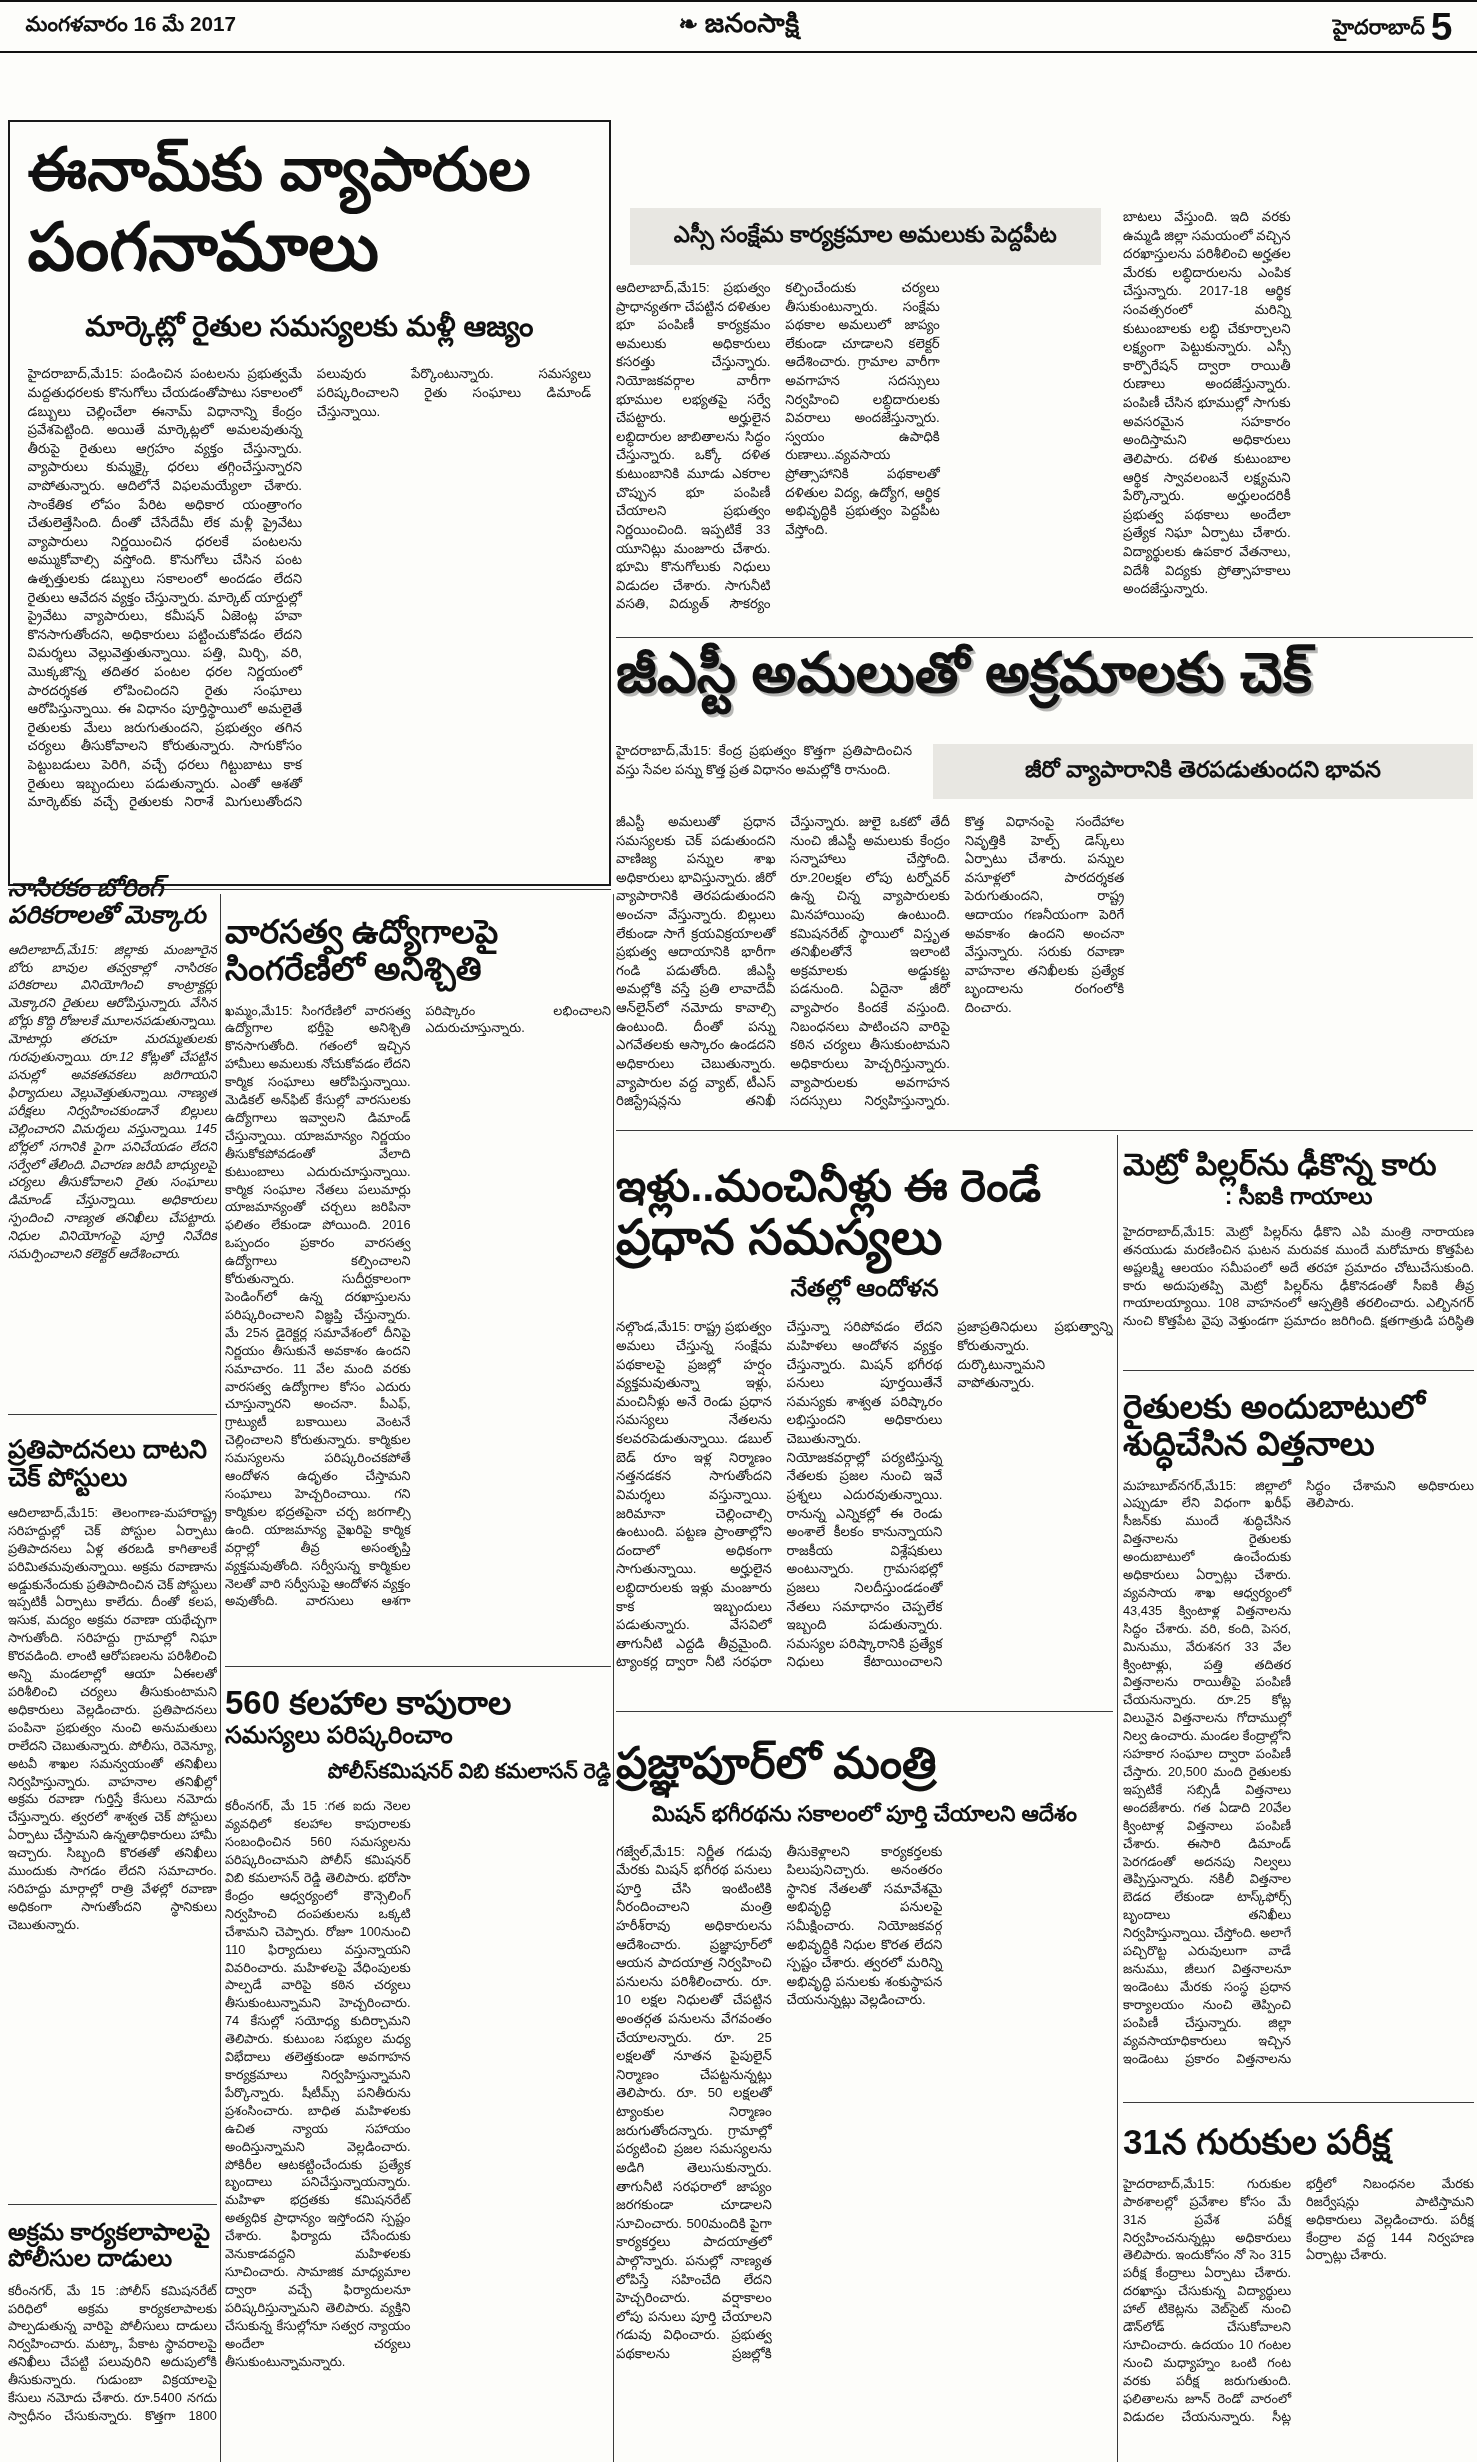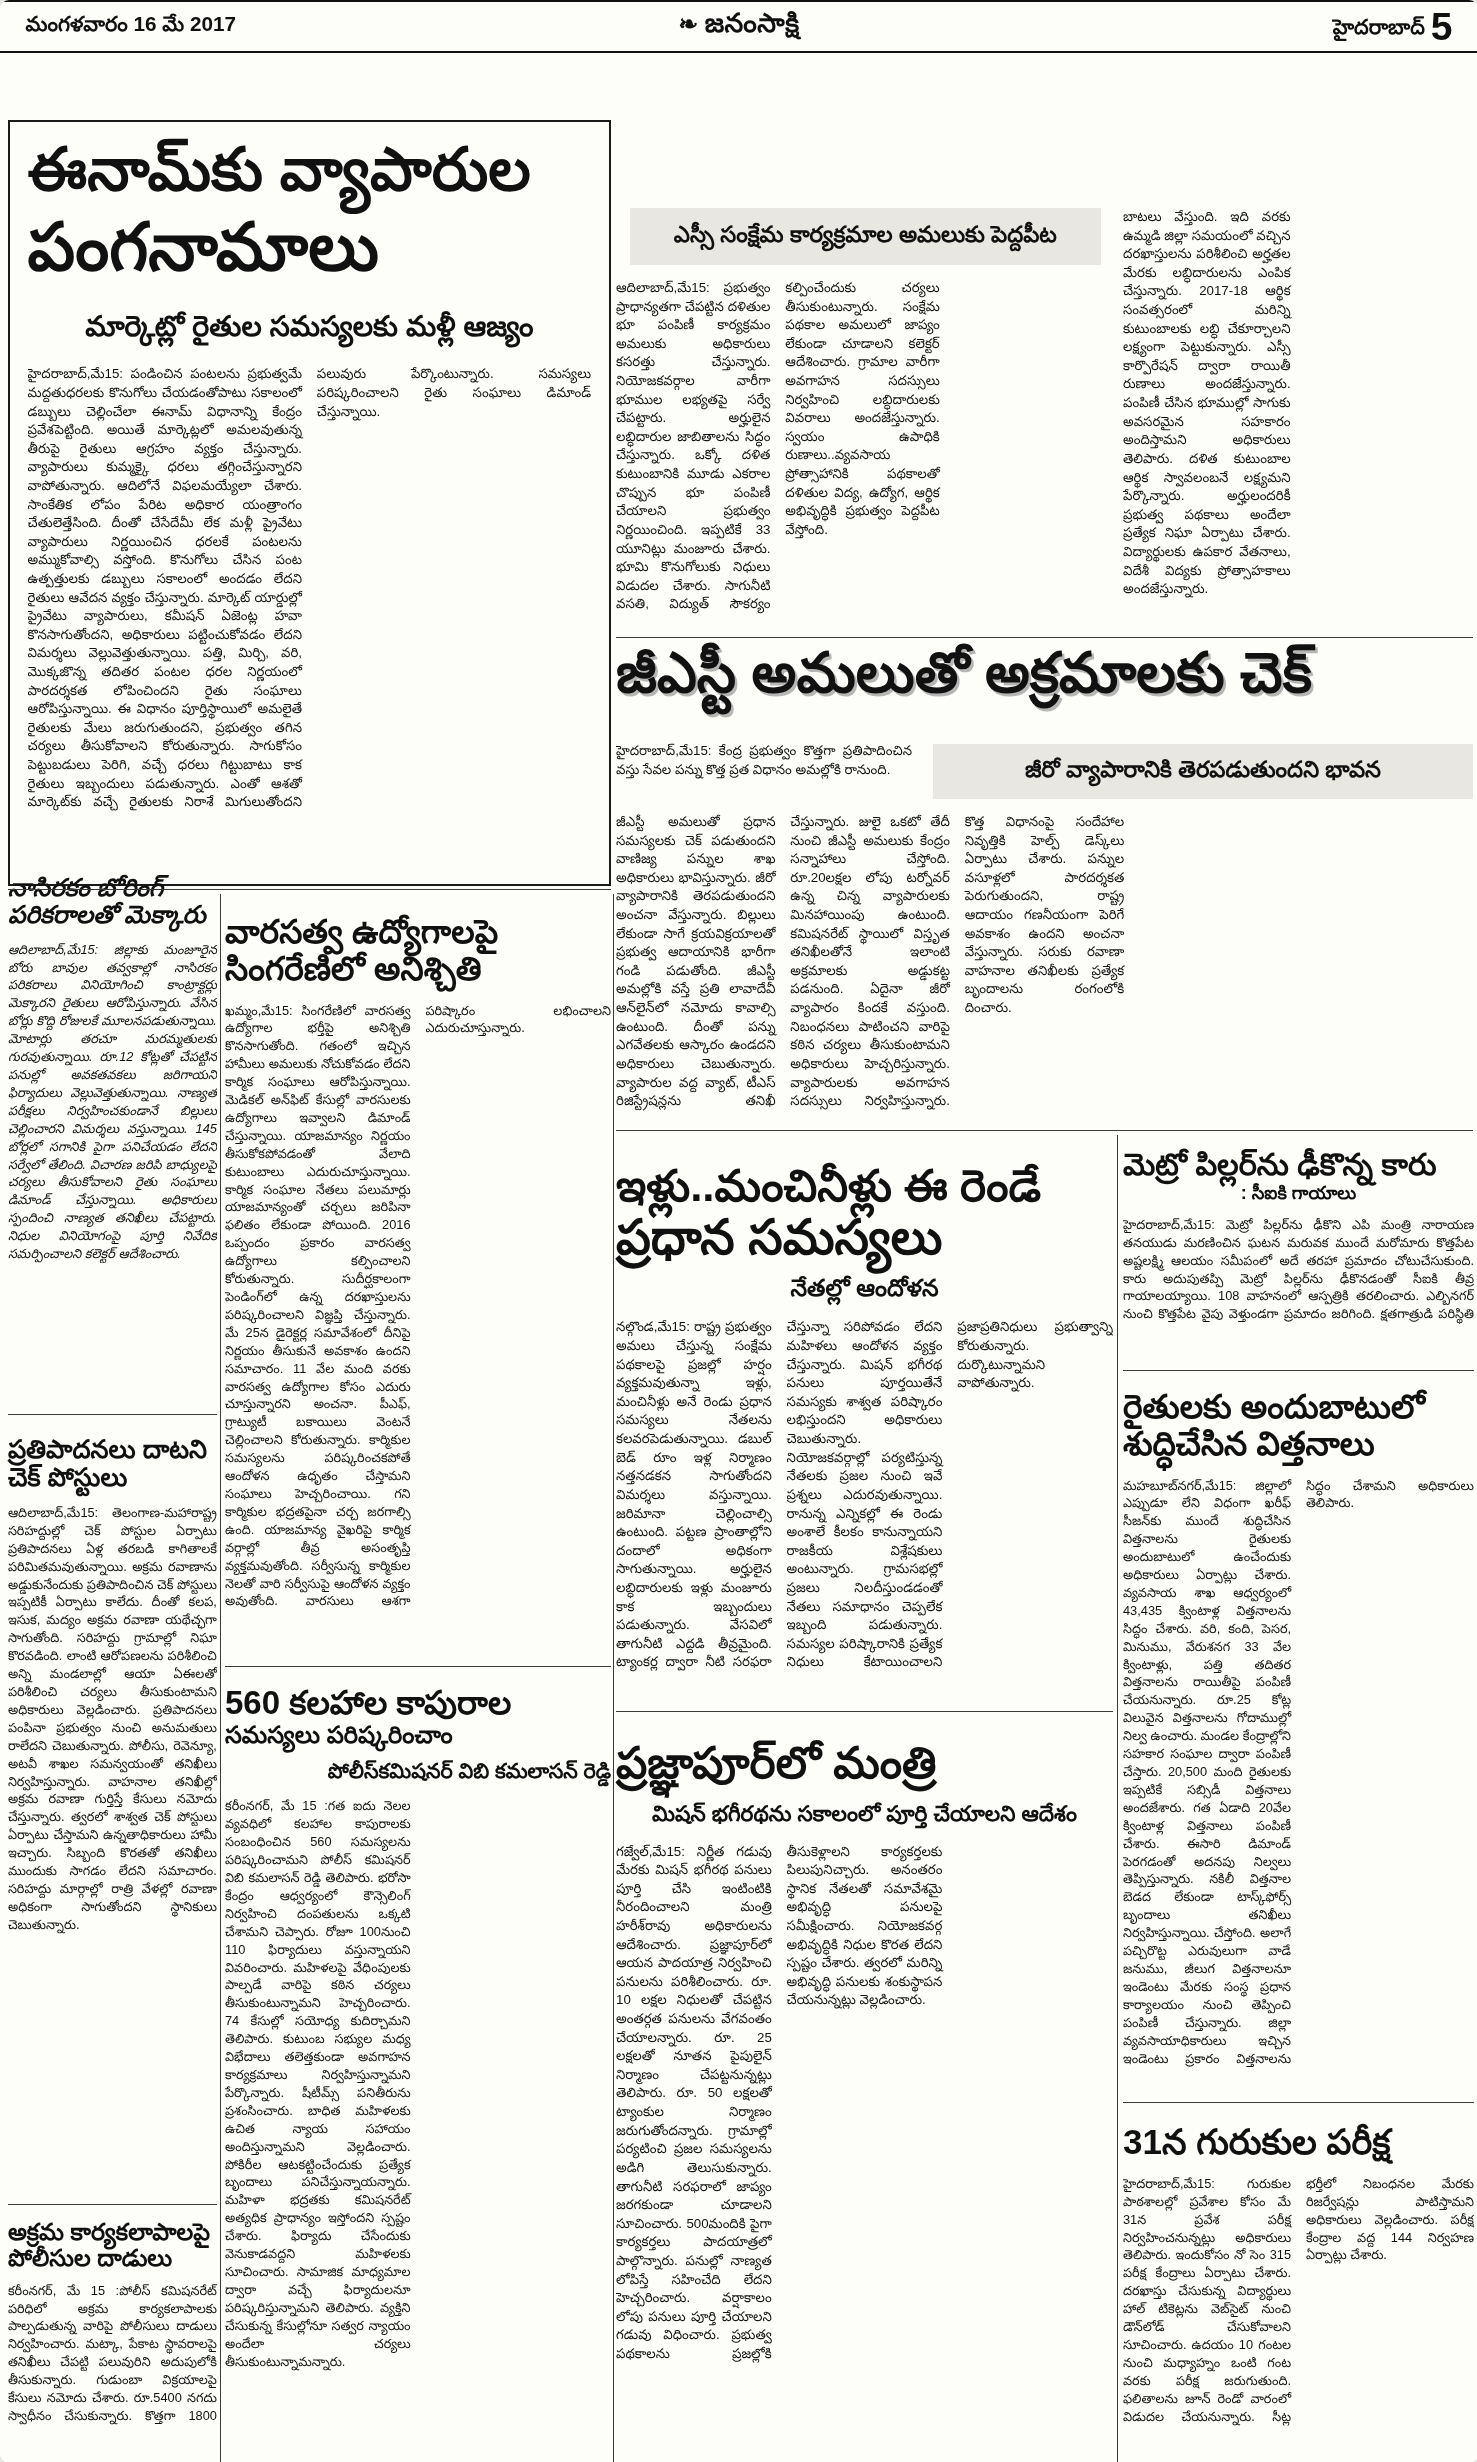--- a/index.html
+++ b/index.html
@@ -1,17 +1,17 @@
 <!DOCTYPE html>
 <html><head>
 <meta charset="utf-8">
 <style>
   html,body{margin:0;padding:0;background:#e7e6e2;}
   .page{position:relative;width:1478px;height:2463px;background:#fdfdfa;color:#111;
-        font-family:"Liberation Sans",sans-serif;overflow:hidden;margin:0 auto;border-radius:9px;}
+        font-family:"Liberation Sans",sans-serif;overflow:hidden;margin:0 auto;}
   .abs{position:absolute;box-sizing:border-box;}
   .rule{position:absolute;background:#3a3a3a;}
   .vrule{width:1px;}
   .hrule{height:1px;}
   
   .header{left:0;top:56;width:1478px;height:53px;border-top:2px solid #111;border-bottom:2px solid #111;
           display:flex;align-items:center;padding:0 25.6px;}
   .header .date{font-size:20.7px;font-weight:bold;}
   .masthead{position:absolute;left:0;right:0;text-align:center;font-size:26.6px;font-weight:bold;letter-spacing:0.5px;}
   .masthead .leaf{font-size:23.6px;margin-right:5.9px;}
@@ -74,21 +74,21 @@
   </div>
 
   <div class="abs" style="left:616px;top:1716px;width:497px;height:747px;">
     <div class="hl" style="font-size:44px;margin-top:21.7px;">ప్రజ్ఞాపూర్‌లో మంత్రి</div>
     <div class="sub" style="font-size:21.7px;margin-top:13.8px;">మిషన్ భగీరథను సకాలంలో పూర్తి చేయాలని ఆదేశం</div>
     <div class="bt c3" style="margin-top:11.8px;height:532px;">గజ్వేల్,మే15: నిర్ణీత గడువు మేరకు మిషన్ భగీరథ పనులు పూర్తి చేసి ఇంటింటికి నీరందించాలని మంత్రి హరీశ్‌రావు అధికారులను ఆదేశించారు. ప్రజ్ఞాపూర్‌లో ఆయన పాదయాత్ర నిర్వహించి పనులను పరిశీలించారు. రూ. 10 లక్షల నిధులతో చేపట్టిన అంతర్గత పనులను వేగవంతం చేయాలన్నారు. రూ. 25 లక్షలతో నూతన పైపులైన్ నిర్మాణం చేపట్టనున్నట్లు తెలిపారు. రూ. 50 లక్షలతో ట్యాంకుల నిర్మాణం జరుగుతోందన్నారు. గ్రామాల్లో పర్యటించి ప్రజల సమస్యలను అడిగి తెలుసుకున్నారు. తాగునీటి సరఫరాలో జాప్యం జరగకుండా చూడాలని సూచించారు. 500మందికి పైగా కార్యకర్తలు పాదయాత్రలో పాల్గొన్నారు. పనుల్లో నాణ్యత లోపిస్తే సహించేది లేదని హెచ్చరించారు. వర్షాకాలం లోపు పనులు పూర్తి చేయాలని గడువు విధించారు. ప్రభుత్వ పథకాలను ప్రజల్లోకి తీసుకెళ్లాలని కార్యకర్తలకు పిలుపునిచ్చారు. అనంతరం స్థానిక నేతలతో సమావేశమై అభివృద్ధి పనులపై సమీక్షించారు. నియోజకవర్గ అభివృద్ధికి నిధుల కొరత లేదని స్పష్టం చేశారు. త్వరలో మరిన్ని అభివృద్ధి పనులకు శంకుస్థాపన చేయనున్నట్లు వెల్లడించారు.</div>
   </div>
 
   <div class="abs" style="left:1123px;top:1135px;width:351px;height:232px;">
     <div class="hl" style="font-size:30.5px;margin-top:11.8px;">మెట్రో పిల్లర్‌ను ఢీకొన్న కారు</div>
-    <div class="sub" style="font-size:18px;margin-top:2px;">: సీఐకి గాయాలు</div>
+    <div class="sub" style="font-size:23px;margin-top:2px;">: సీఐకి గాయాలు</div>
     <div class="bt c1" style="margin-top:7.9px;height:136px;font-size:12.8px;">హైదరాబాద్,మే15: మెట్రో పిల్లర్‌ను ఢీకొని ఎపి మంత్రి నారాయణ తనయుడు మరణించిన ఘటన మరువక ముందే మరోమారు కొత్తపేట అష్టలక్ష్మి ఆలయం సమీపంలో అదే తరహా ప్రమాదం చోటుచేసుకుంది. కారు అదుపుతప్పి మెట్రో పిల్లర్‌ను ఢీకొనడంతో సీఐకి తీవ్ర గాయాలయ్యాయి. 108 వాహనంలో ఆస్పత్రికి తరలించారు. ఎల్బినగర్ నుంచి కొత్తపేట వైపు వెళ్తుండగా ప్రమాదం జరిగింది. క్షతగాత్రుడి పరిస్థితి విషమంగా ఉన్నట్లు సమాచారం. ఘటనపై కేసు నమోదు చేసుకున్న పోలీసులు విచారణ చేపట్టారు.</div>
   </div>
 
   <div class="abs" style="left:1123px;top:1375px;width:351px;height:721px;">
     <div class="hl" style="font-size:33px;margin-top:13.8px;">రైతులకు అందుబాటులో</div>
     <div class="hl" style="font-size:33px;">శుద్ధిచేసిన విత్తనాలు</div>
     <div class="bt c2" style="margin-top:13.8px;height:591px;font-size:12.8px;">మహబూబ్‌నగర్,మే15: జిల్లాలో ఎప్పుడూ లేని విధంగా ఖరీఫ్ సీజన్‌కు ముందే శుద్ధిచేసిన విత్తనాలను రైతులకు అందుబాటులో ఉంచేందుకు అధికారులు ఏర్పాట్లు చేశారు. వ్యవసాయ శాఖ ఆధ్వర్యంలో 43,435 క్వింటాళ్ల విత్తనాలను సిద్ధం చేశారు. వరి, కంది, పెసర, మినుము, వేరుశనగ 33 వేల క్వింటాళ్లు, పత్తి తదితర విత్తనాలను రాయితీపై పంపిణీ చేయనున్నారు. రూ.25 కోట్ల విలువైన విత్తనాలను గోదాముల్లో నిల్వ ఉంచారు. మండల కేంద్రాల్లోని సహకార సంఘాల ద్వారా పంపిణీ చేస్తారు. 20,500 మంది రైతులకు ఇప్పటికే సబ్సిడీ విత్తనాలు అందజేశారు. గత ఏడాది 20వేల క్వింటాళ్ల విత్తనాలు పంపిణీ చేశారు. ఈసారి డిమాండ్ పెరగడంతో అదనపు నిల్వలు తెప్పిస్తున్నారు. నకిలీ విత్తనాల బెడద లేకుండా టాస్క్‌ఫోర్స్ బృందాలు తనిఖీలు నిర్వహిస్తున్నాయి. చేస్తోంది. అలాగే పచ్చిరొట్ట ఎరువులుగా వాడే జనుము, జీలుగ విత్తనాలనూ ఇండెంటు మేరకు సంస్థ ప్రధాన కార్యాలయం నుంచి తెప్పించి పంపిణీ చేస్తున్నారు. జిల్లా వ్యవసాయాధికారులు ఇచ్చిన ఇండెంటు ప్రకారం విత్తనాలను సిద్ధం చేశామని అధికారులు తెలిపారు.</div>
   </div>
 
   <div class="abs" style="left:1123px;top:2108px;width:351px;height:355px;">

